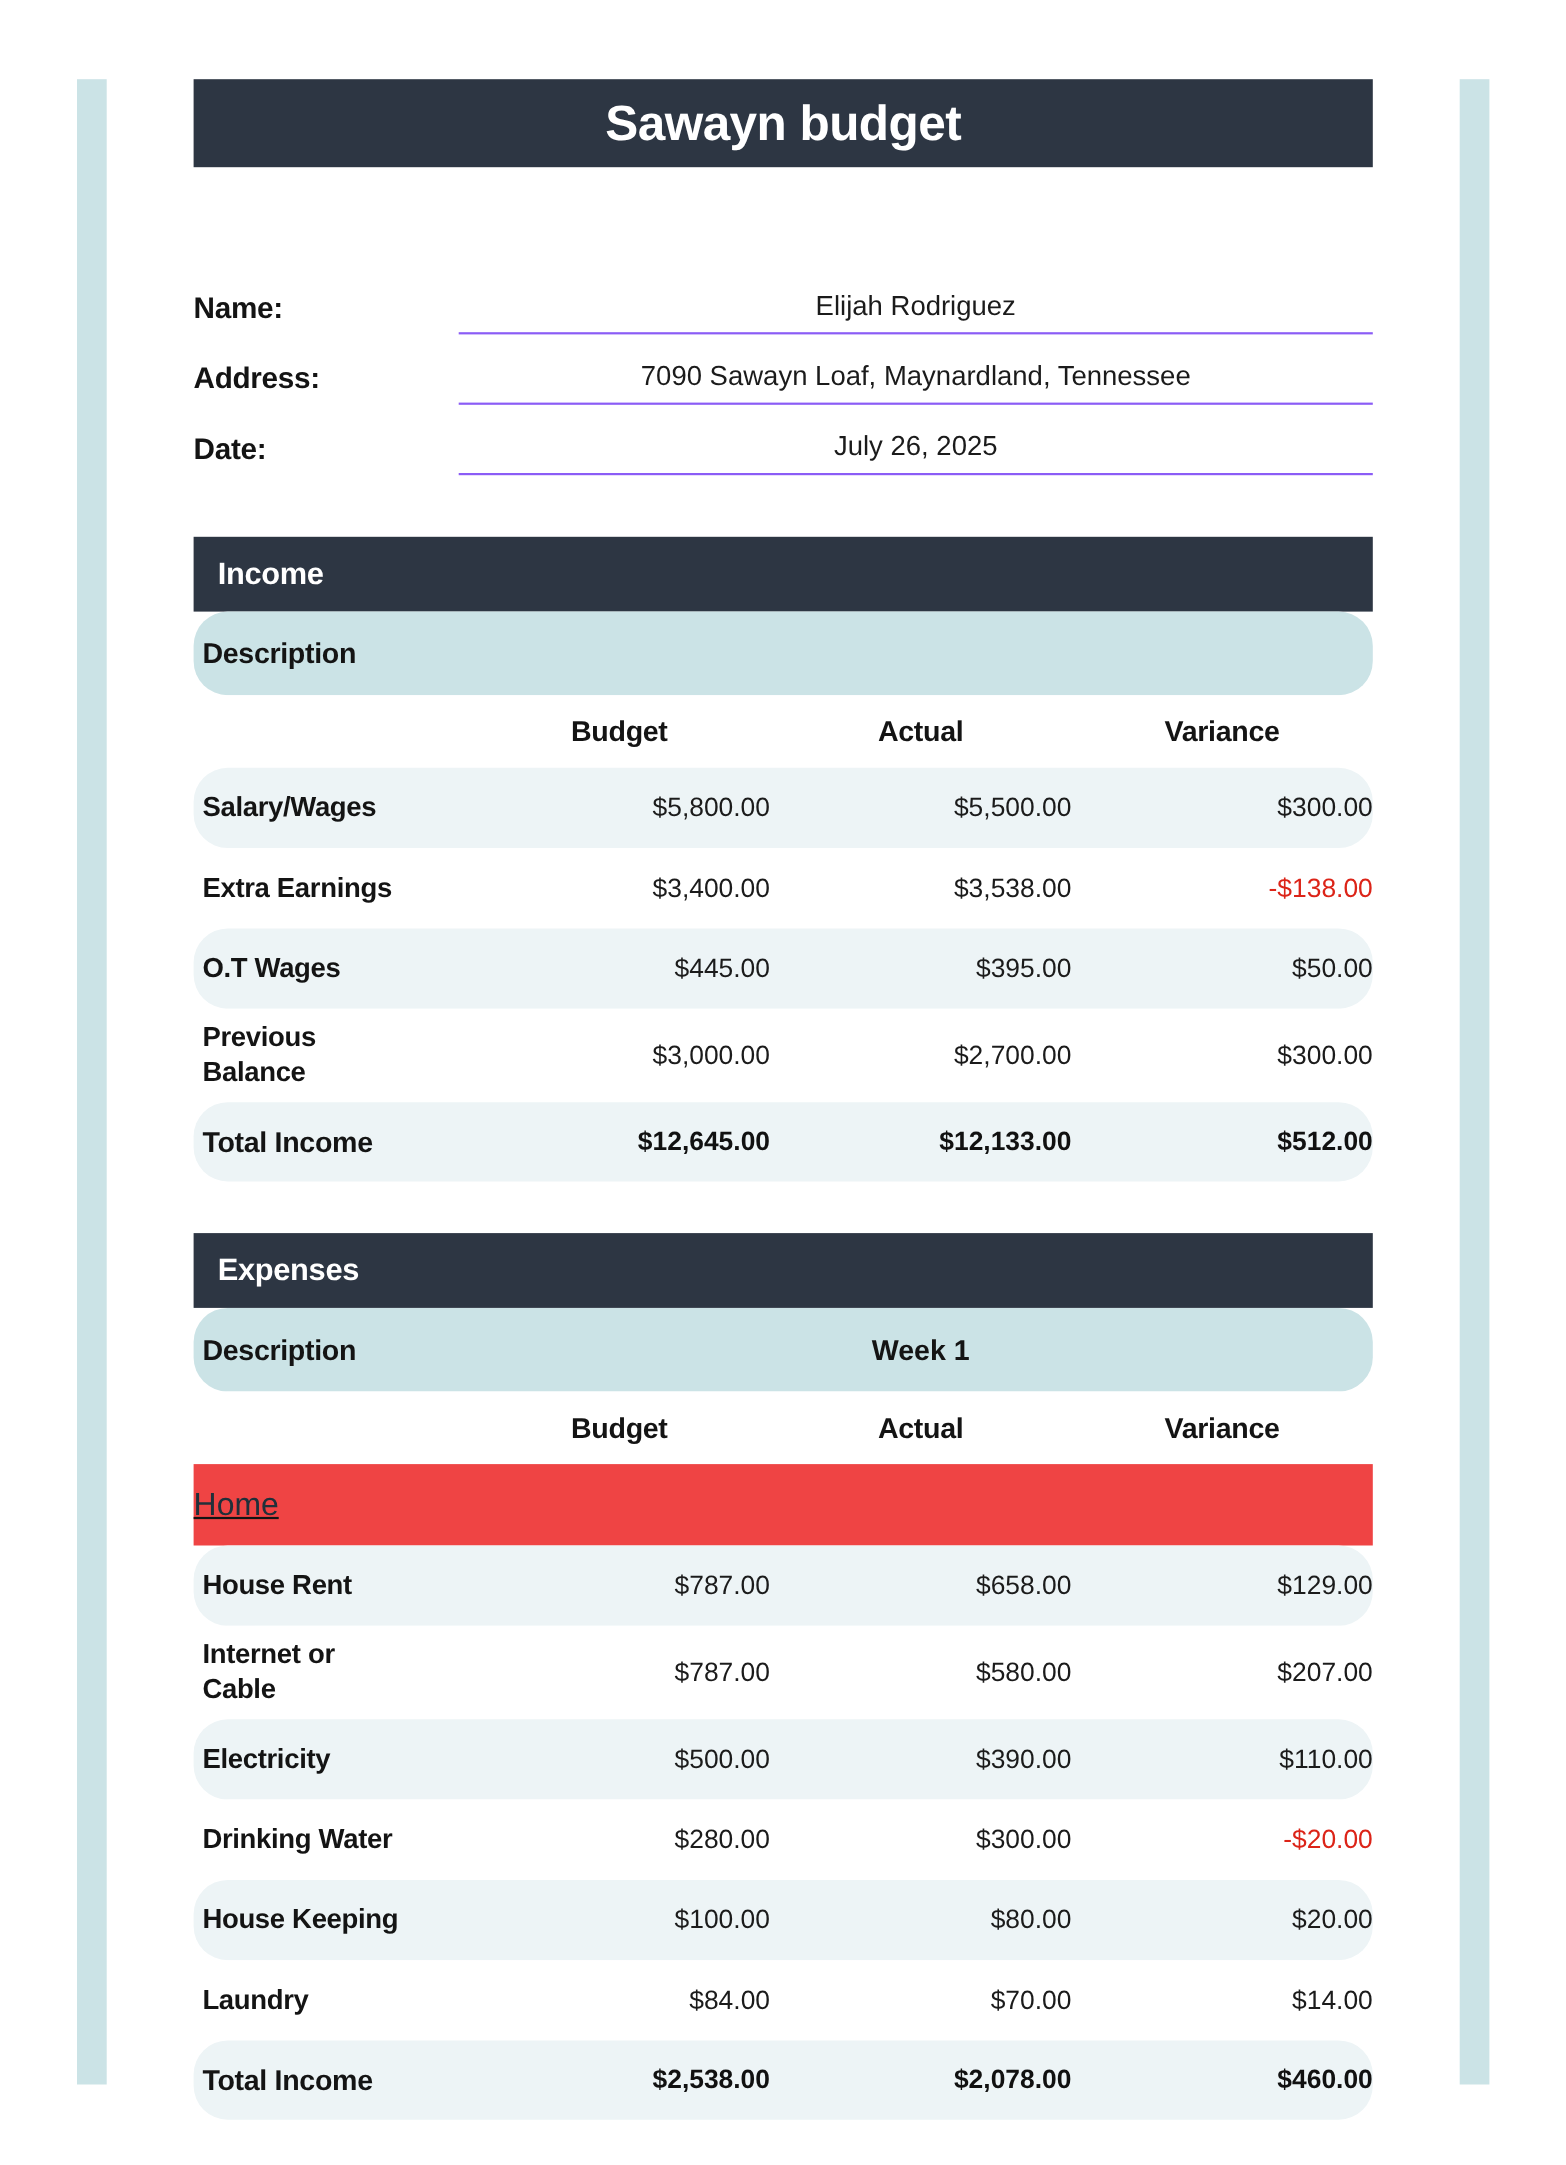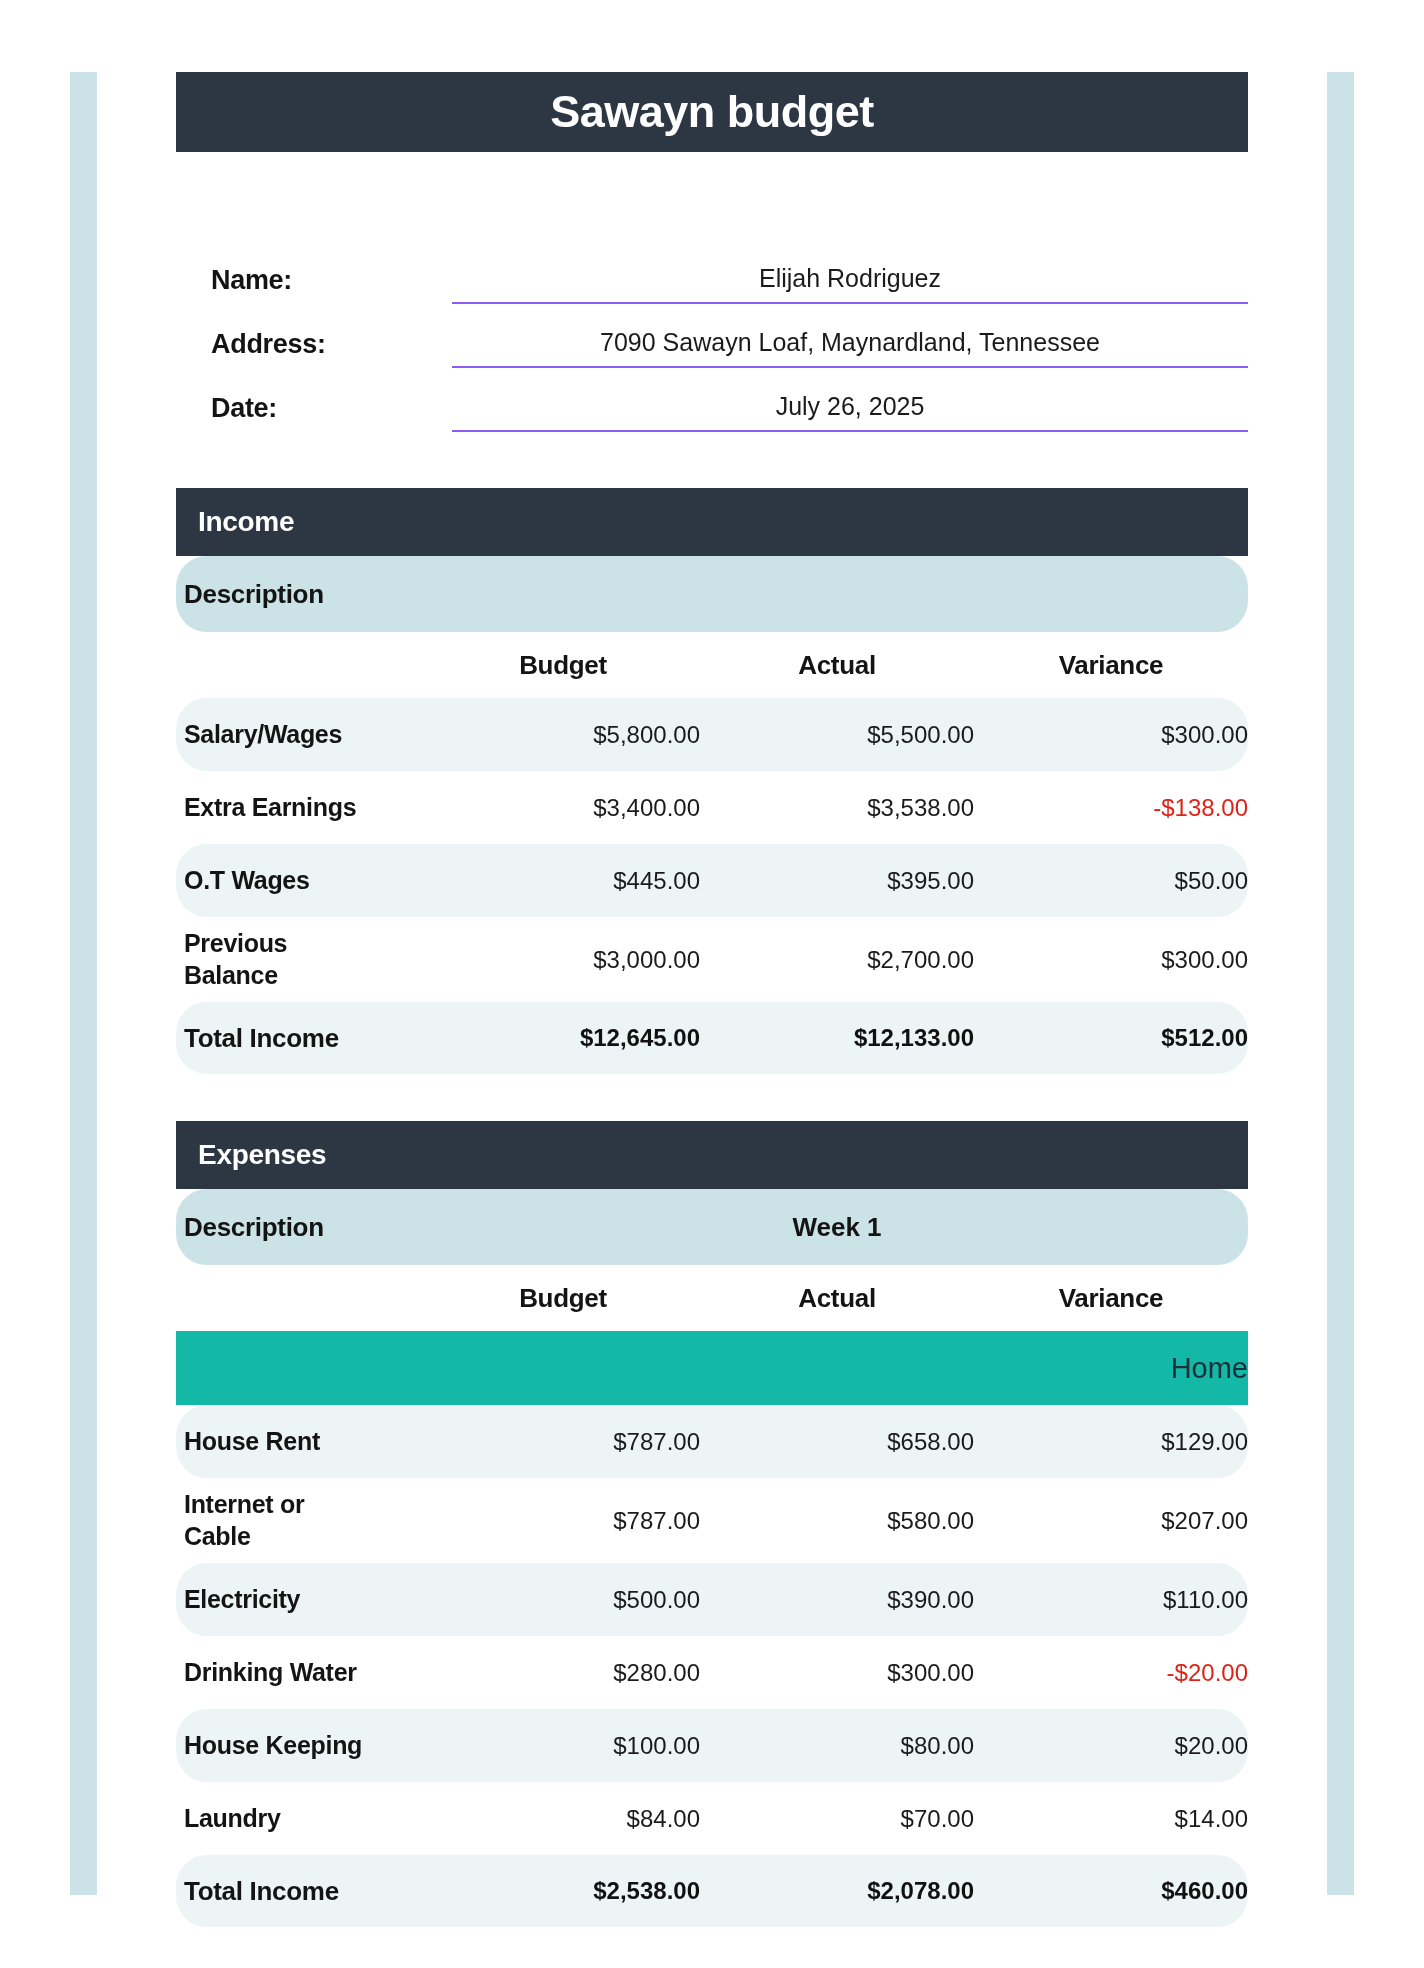--- a/index.html
+++ b/index.html
@@ -11,41 +11,41 @@
   .strip{position:absolute;top:72px;width:27px;height:1823px;background:#cbe3e6;}
   .strip-left{left:70px;}
   .strip-right{left:1327px;}
 
   .content{position:absolute;left:176px;top:72px;width:1072px;}
 
   .title-bar{height:80px;background:#2d3643;display:flex;align-items:center;justify-content:center;}
   .title-bar h1{margin:0;color:#ffffff;font-size:45px;font-weight:bold;letter-spacing:-0.5px;}
 
   
-  .meta{margin-top:88px;margin-left:35px;}
+  .meta{margin-top:88px;}
   .meta-row{display:flex;align-items:flex-end;height:64px;}
   .meta-label{width:241px;font-weight:bold;font-size:27px;letter-spacing:-0.3px;padding-bottom:8px;}
   .meta-value{flex:1;text-align:center;font-size:25px;color:#1b1b1b;
     border-bottom:2px solid #8b5cf6;padding-bottom:9px;}
 
   
   .section{margin-top:56px;}
   .section.expenses{margin-top:47px;}
   .section-bar{height:68px;background:#2d3643;display:flex;align-items:center;padding-left:22px;}
   .section-bar span{color:#ffffff;font-size:28px;font-weight:bold;letter-spacing:-0.3px;}
 
   .grid-row{display:grid;grid-template-columns:250px 1fr 1fr 1fr;align-items:center;border-radius:31px;}
   .desc-row{background:#cbe3e6;min-height:76px;}
   .desc-label{font-weight:bold;font-size:26px;letter-spacing:-0.3px;padding-left:8px;}
   .week-label{font-weight:bold;font-size:26px;text-align:center;}
 
   .header-row{min-height:66px;background:#ffffff;}
   .col-head{font-weight:bold;font-size:26px;text-align:center;letter-spacing:-0.3px;}
 
-  .group-row{background:#14b8a6;min-height:74px;display:flex;align-items:center;justify-content:flex-end;}
+  .group-row{background:#ef4444;min-height:74px;display:flex;align-items:center;justify-content:flex-start;text-decoration:underline;}
   .group-row span{font-size:29px;font-weight:normal;color:#20303a;}
 
   .data-row{min-height:73px;background:#ffffff;}
   .data-row.pale{background:#edf4f6;}
   .data-row .label{font-weight:bold;font-size:25px;letter-spacing:-0.3px;
     padding:10px 58px 10px 8px;line-height:1.25;}
   .data-row .val{text-align:right;font-size:24px;color:#1b1b1b;}
   .data-row .val.neg{color:#dc2418;}
   .total-row .val{font-weight:bold;color:#111111;}
   .total-row .label{font-size:26px;}

